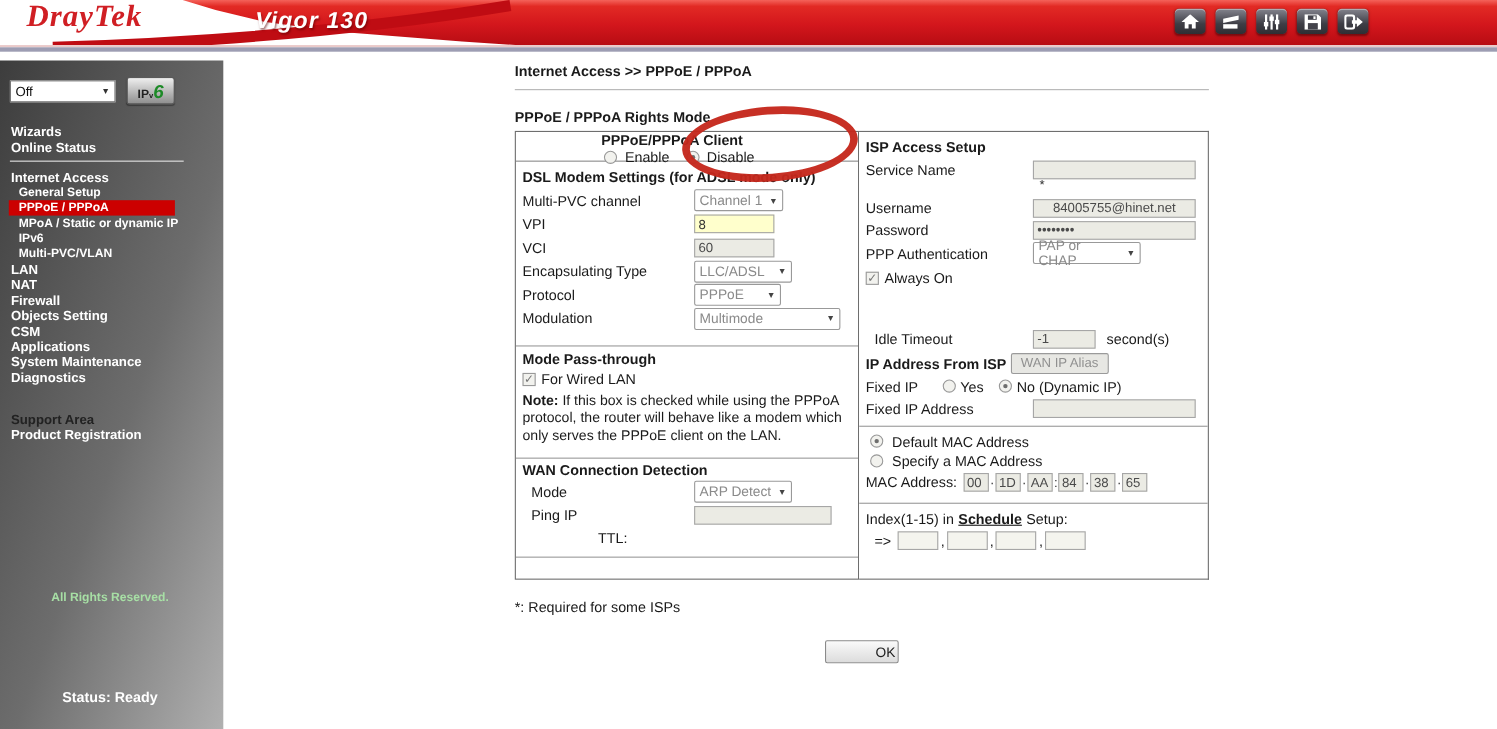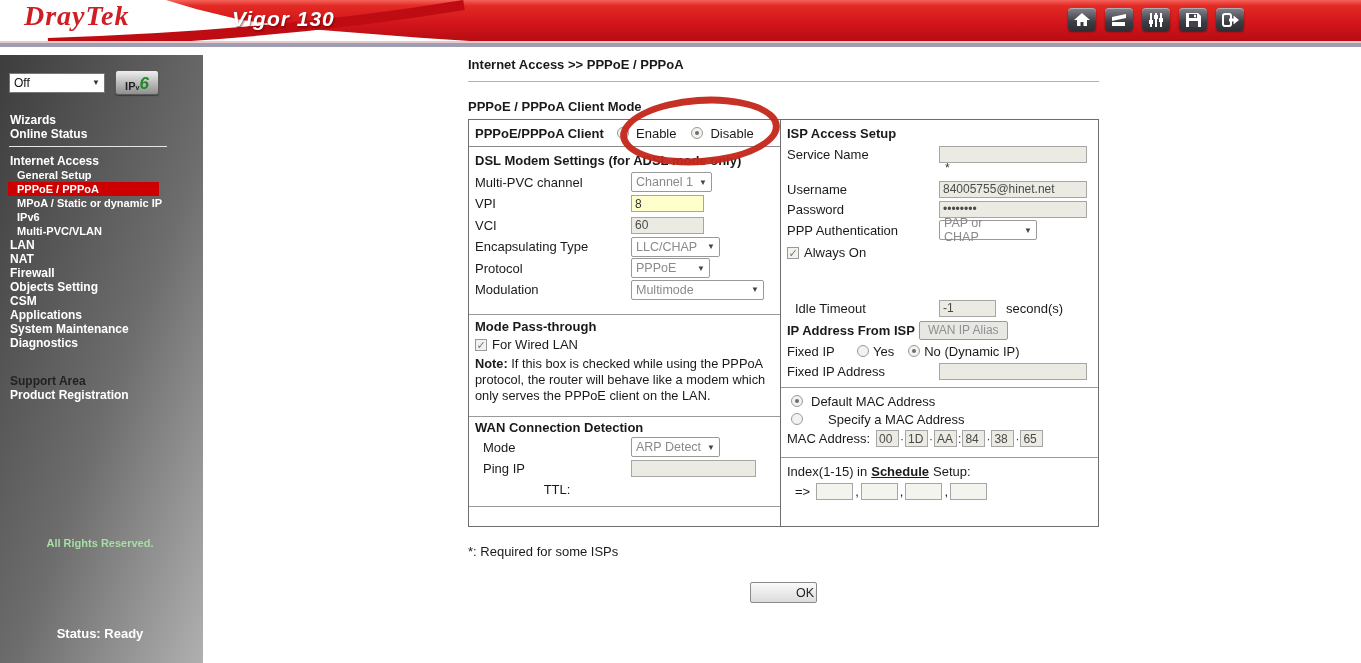--- a/index.html
+++ b/index.html
@@ -196,26 +196,26 @@
       <div class="mitem m-dark">Support Area</div>
       <div class="mitem">Product Registration</div>
     </nav>
     <div class="rights">All Rights Reserved.</div>
     <div class="status">Status: Ready</div>
   </aside>
 
   <main class="content">
     <div class="breadcrumb">Internet Access &gt;&gt; PPPoE / PPPoA</div>
     <div class="bhr"></div>
-    <div class="sect-title">PPPoE / PPPoA Client Mode</div>
+    <div class="sect-title">PPPoE / PPPoA Rights Mode</div>
 
     <div class="panels">
 
       <section class="panel left">
-        <div class="prow" style="height:27px; border-bottom:1px solid #8a8a8a;">
+        <div class="prow" style="height:27px; border-bottom:1px solid #8a8a8a;flex-direction:column;">
           <span class="flabel bold">PPPoE/PPPoA Client</span>
           <span style="display:flex; align-items:center; gap:3px; margin-left:-14px;">
             <span class="rrad"></span>
             <span>Enable</span>
             <span class="rrad on" style="margin-left:12px;"></span>
             <span>Disable</span>
           </span>
         </div>
         <div class="prow bold" style="margin-top:3px;">DSL Modem Settings (for ADSL mode only)</div>
         <div class="prow">
@@ -229,21 +229,21 @@
           <span class="flabel">VPI</span>
           <input class="tin yellow" style="width: 73px;" value="8">
         </div>
         <div class="prow">
           <span class="flabel">VCI</span>
           <input class="tin" style="width: 73px;" value="60">
         </div>
         <div class="prow">
           <span class="flabel">Encapsulating Type</span>
           <span class="fselect" style="width:89px;">
-            <span>LLC/CHAP</span>
+            <span>LLC/ADSL</span>
               <span class="arr">▼</span>
           </span>
         </div>
         <div class="prow">
           <span class="flabel">Protocol</span>
           <span class="fselect" style="width:79px;">
             <span>PPPoE</span>
               <span class="arr">▼</span>
           </span>
         </div>
@@ -289,21 +289,21 @@
 
       <section class="panel right">
         <div class="prow bold" style="height:24px; padding-top:3px;">ISP Access Setup</div>
         <div class="prow" style="height:20px;">
           <span class="flabel">Service Name</span>
           <input class="tin" style="width: 148px;">
         </div>
         <div class="star-line">*</div>
         <div class="prow" style="height:20px; margin-top:5px;">
           <span class="flabel">Username</span>
-          <input class="tin" style="width: 148px;" value="84005755@hinet.net">
+          <input class="tin" style="width: 148px; text-align: center;" value="84005755@hinet.net">
         </div>
         <div class="prow" style="height:20px;">
           <span class="flabel">Password</span>
           <input class="tin" style="width: 148px;" value="••••••••">
         </div>
         <div class="prow" style="height:22px;">
           <span class="flabel">PPP Authentication</span>
           <span class="fselect" style="width:98px;">
             <span>PAP or CHAP</span>
               <span class="arr">▼</span>
@@ -333,21 +333,21 @@
           <span class="flabel">Fixed IP Address</span>
           <input class="tin" style="width: 148px;">
         </div>
         <div class="sep" style="margin-top:6px;"></div>
         <div class="prow" style="height:18px; margin-top:4px; padding-left:10px;">
           <span class="rrad on"></span>
           <span style="margin-left:4px;">Default MAC Address</span>
         </div>
         <div class="prow" style="height:18px; padding-left:10px;">
           <span class="rrad"></span>
-          <span style="margin-left:21px;">Specify a MAC Address</span>
+          <span style="margin-left:4px;">Specify a MAC Address</span>
         </div>
         <div class="prow" style="height:21px;">
           <span style="margin-right:6px;">MAC Address:</span>
           <input class="macin" value="00" style="">
           <span class="macsep">·</span>
           <input class="macin" value="1D" style="">
           <span class="macsep">·</span>
           <input class="macin" value="AA" style="">
           <span class="macsep">:</span>
           <input class="macin" value="84" style="">

